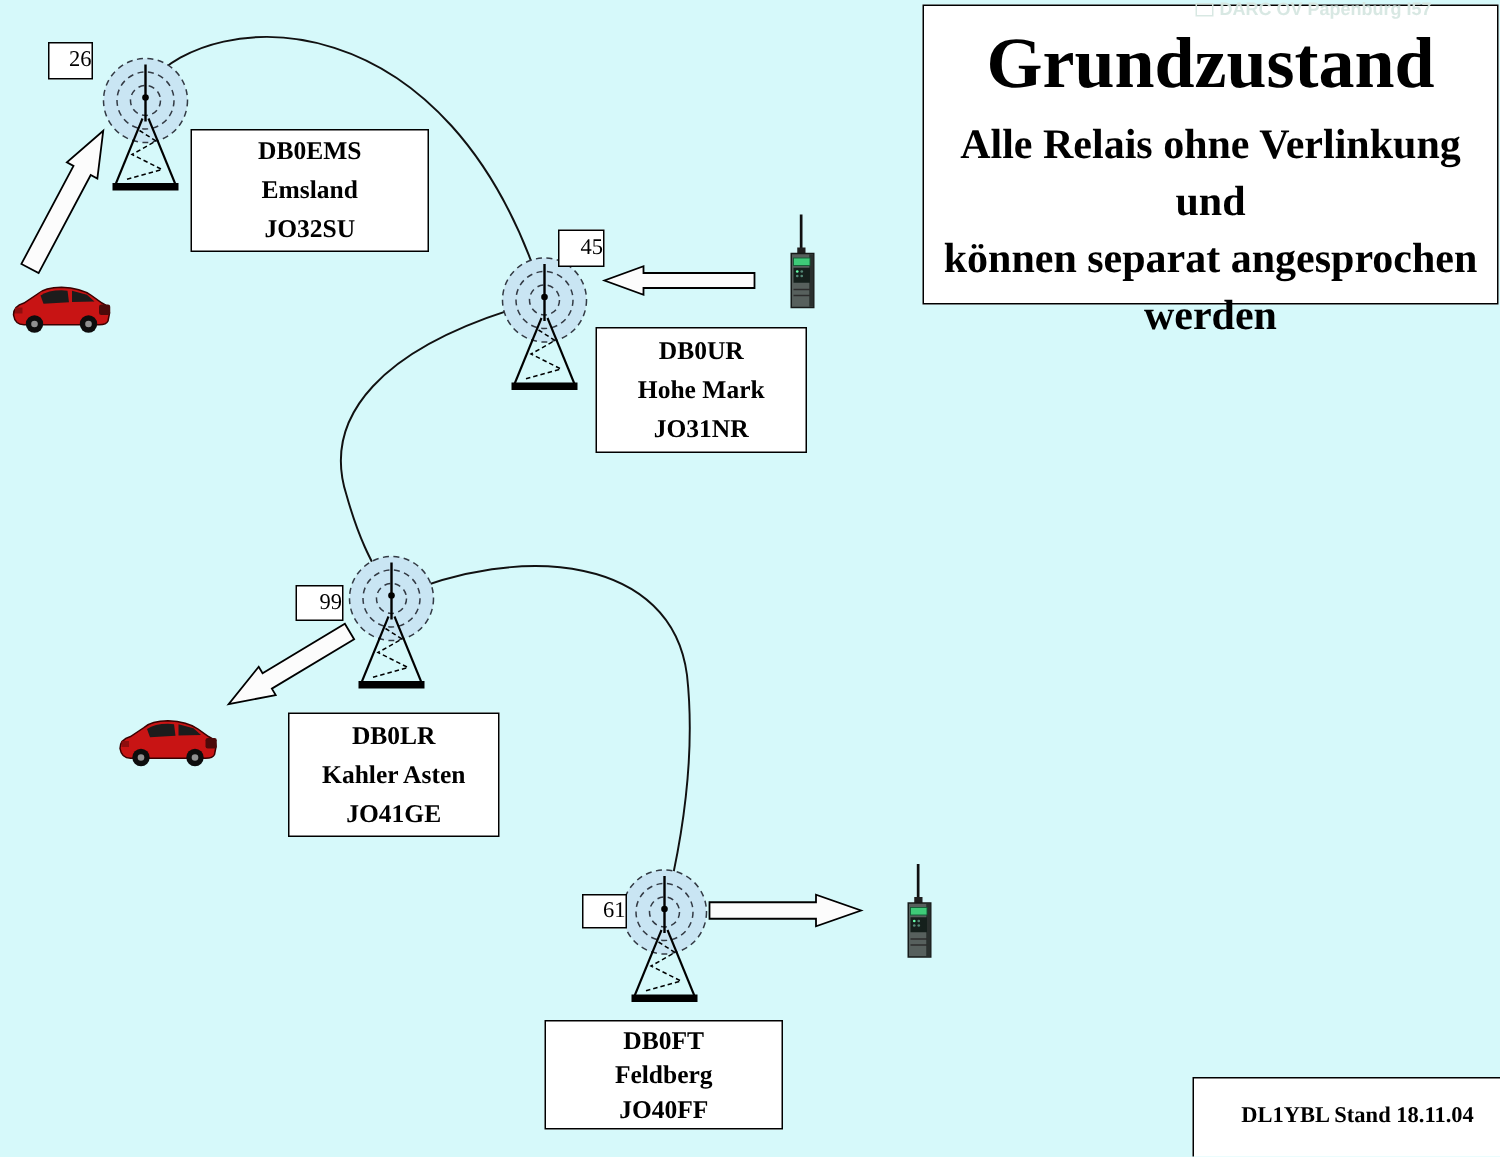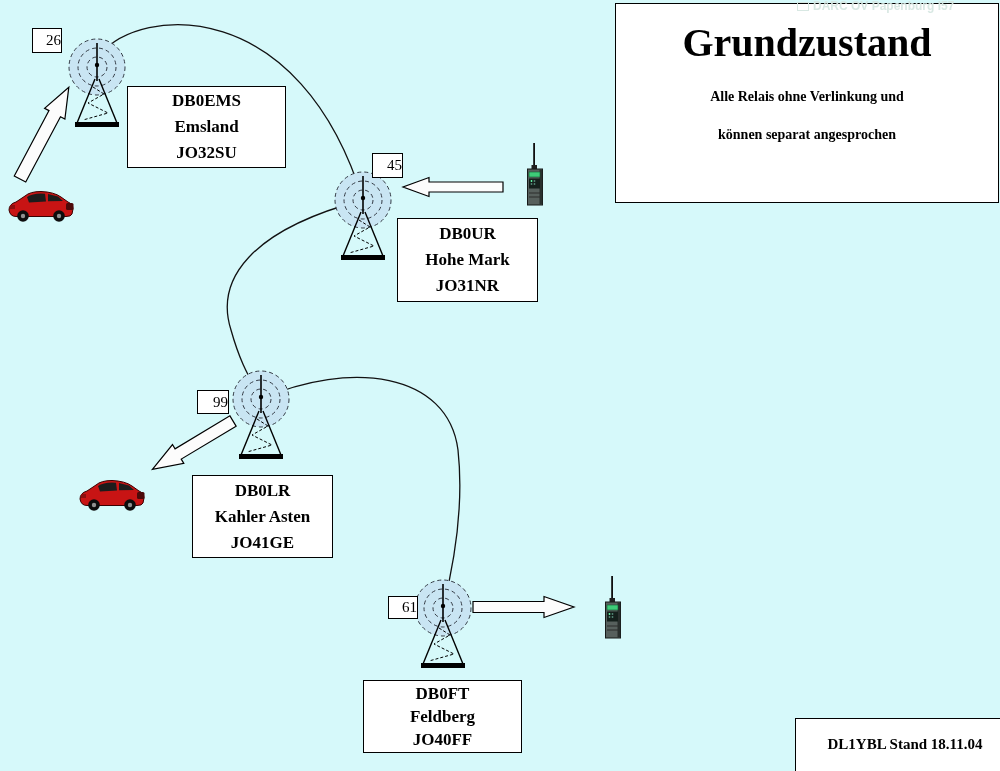--- a/index.html
+++ b/index.html
@@ -25,24 +25,24 @@
     font-weight:bold;font-size:17px;line-height:26px;
   }
   .channel-box{
     display:flex;justify-content:flex-end;align-items:center;
     font-size:15px;
   }
   .title-box{
     left:615px;top:3px;width:384px;height:200px;
   }
   .title-heading{
-    font-size:40px;font-weight:bold;line-height:70px;margin-top:4px;
+    font-size:48px;font-weight:bold;line-height:70px;margin-top:4px;
   }
   .title-sub{
-    font-size:14px;font-weight:bold;line-height:38px;
+    font-size:28px;font-weight:bold;line-height:38px;
   }
   .credit-box{
     left:795px;top:718px;width:220px;height:60px;
     padding-top:17px;
     font-size:15px;font-weight:bold;
   }
   .watermark{
     position:absolute;left:797px;top:-1px;z-index:5;
     font-family:"Liberation Sans", sans-serif;
     font-size:12px;font-weight:bold;
@@ -139,20 +139,21 @@
 
 <div class="watermark">
   <span class="wm-logo"></span>
   <span>DARC OV Papenburg I57</span>
 </div>
 
 <div class="box title-box">
   <div class="title-heading">Grundzustand</div>
   <div class="title-sub">Alle Relais ohne Verlinkung und</div>
   <div class="title-sub">können separat angesprochen</div>
+  <div class="title-sub">werden</div>
 </div>
 
 <div class="box channel-box" id="ch-26">
   <span>26</span>
 </div>
 <div class="box channel-box" id="ch-45">
   <span>45</span>
 </div>
 <div class="box channel-box" id="ch-59">
   <span>99</span>

